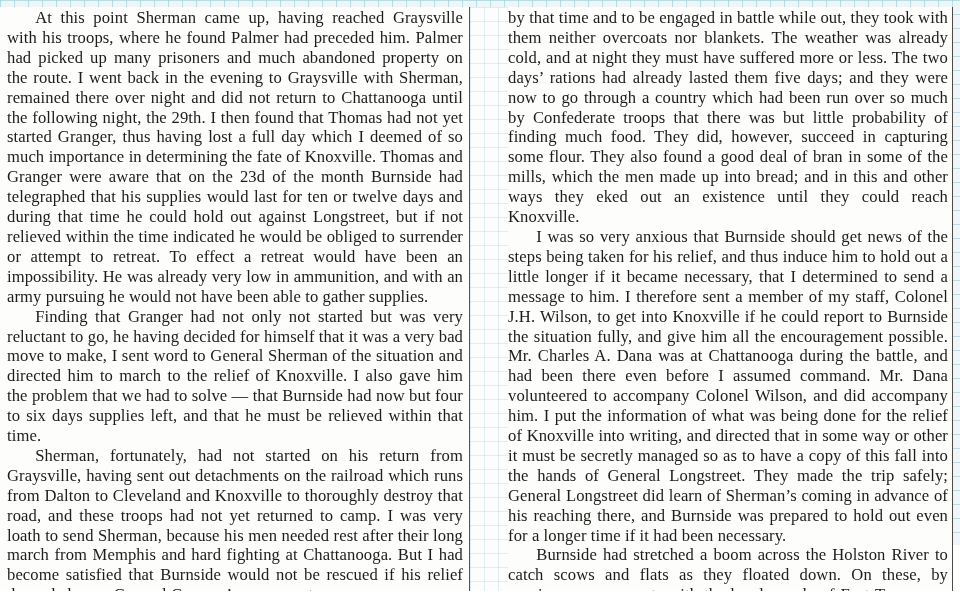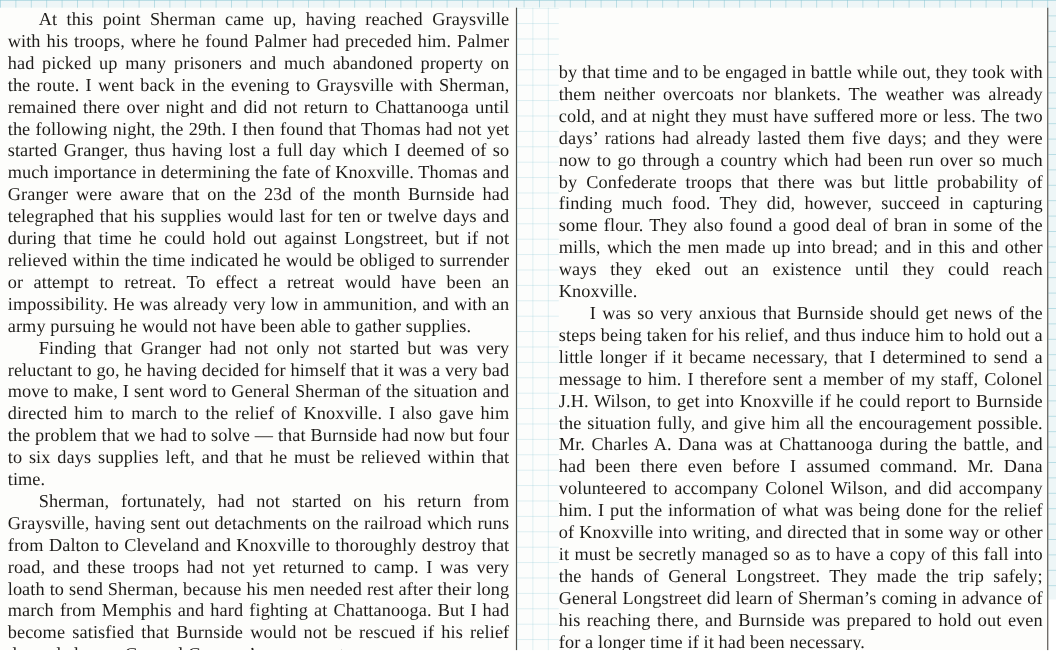--- a/index.html
+++ b/index.html
@@ -60,21 +60,21 @@
     background-color: #fcfdfc;
   }
 
   .col-right {
     flex: 1;
     padding: 1px 4px 0 0;
     border-right: 1.5px solid #4e4a45; 
   }
 
   .col p { text-indent: 1.7em; }
-  .col p.no-indent { text-indent: 0; margin-top: 48px; }
+  .col p.no-indent { text-indent: 0; }
 </style>
 </head>
 <body>
 
 <div class="scan-bg">
   <div class="page">
 
     <div class="col col-left">
       <p>At this point Sherman came up, having reached Graysville with his troops, where he found Palmer had preceded him. Palmer had picked up many prisoners and much abandoned property on the route. I went back in the evening to Graysville with Sherman, remained there over night and did not return to Chattanooga until the following night, the 29th. I then found that Thomas had not yet started Granger, thus having lost a full day which I deemed of so much importance in determining the fate of Knoxville. Thomas and Granger were aware that on the 23d of the month Burnside had telegraphed that his supplies would last for ten or twelve days and during that time he could hold out against Longstreet, but if not relieved within the time indicated he would be obliged to surrender or attempt to retreat. To effect a retreat would have been an impossibility. He was already very low in ammunition, and with an army pursuing he would not have been able to gather supplies.</p>
       <p>Finding that Granger had not only not started but was very reluctant to go, he having decided for himself that it was a very bad move to make, I sent word to General Sherman of the situation and directed him to march to the relief of Knoxville. I also gave him the problem that we had to solve — that Burnside had now but four to six days supplies left, and that he must be relieved within that time.</p>

